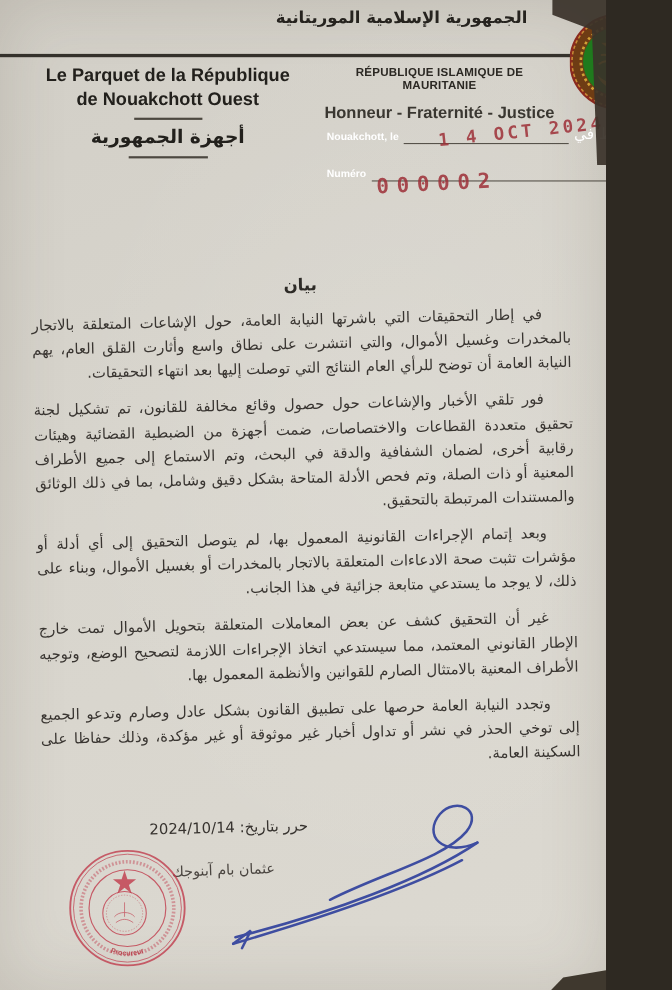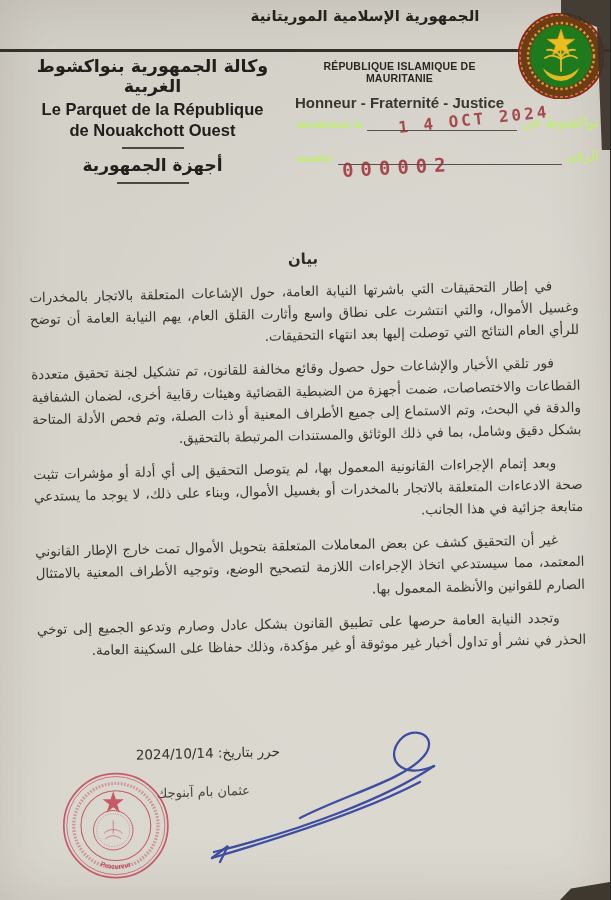--- a/index.html
+++ b/index.html
@@ -1,17 +1,17 @@
 <!DOCTYPE html>
 <html lang="ar"><head>
 <meta charset="utf-8">
 <style>
   html,body{margin:0;padding:0;}
   body{background:#2e2922;font-family:"DejaVu Sans",sans-serif;}
-  .photo{position:relative;width:610px;height:900px;overflow:hidden;background:#3b342b;}
+  .photo{position:relative;width:551px;height:900px;overflow:hidden;background:#3b342b;}
   .paper{position:absolute;inset:0;background:
     radial-gradient(ellipse at 65% 45%, rgba(255,255,255,.10), rgba(0,0,0,0) 60%),
     linear-gradient(155deg,#d2cfc7 0%,#d8d5cd 45%,#dcd9d1 100%);
     box-shadow:inset 0 0 60px rgba(90,80,60,.18);}
   .corner-tr{position:absolute;top:0;right:0;width:68px;height:150px;background:#3a332a;
     clip-path:polygon(28% 0,100% 0,100% 100%,88% 100%,81% 18%,28% 9%);opacity:.93;}
   .corner-br{position:absolute;bottom:0;right:0;width:50px;height:22px;background:#3f382e;
     clip-path:polygon(0 100%,22% 48%,100% 18%,100% 100%);}
   .rule{position:absolute;left:0;right:0;top:49px;height:2.5px;background:#34312b;}
   .top-arabic{position:absolute;left:230px;top:7px;width:270px;text-align:center;color:#26231f;}
@@ -22,21 +22,21 @@
   .left-block .ar1{font-weight:bold;font-size:17.5px;}
   .left-block .fr1{font-family:"Liberation Sans",sans-serif;font-weight:bold;font-size:16.5px;margin-top:4px;}
   .left-block .fr2{font-family:"Liberation Sans",sans-serif;font-weight:bold;font-size:16.5px;margin-top:2px;}
   .left-block .div1{width:62px;height:2px;background:#4c4840;margin:7px auto 6px auto;}
   .left-block .ar2{font-weight:bold;font-size:17px;}
   .left-block .fr3{font-family:"Liberation Sans",sans-serif;font-weight:bold;font-size:15px;margin-top:4px;color:#2b2824;}
   .left-block .div2{width:72px;height:2px;background:#4c4840;margin:7px auto 0 auto;}
   .center-block{position:absolute;left:292px;top:60px;width:215px;text-align:center;color:#2b2823;font-family:"Liberation Sans",sans-serif;}
   .center-block .c1{font-weight:bold;font-size:10.5px;letter-spacing:.2px;}
   .center-block .c2{font-weight:bold;font-size:15px;margin-top:10px;color:#3a3731;text-align:center;}
-  .meta-rows{position:absolute;left:297px;top:114px;width:302px;color:#bef264;}
+  .meta-rows{position:absolute;left:297px;top:114px;width:302px;color:#ffffff;}
   .meta-row{display:flex;align-items:flex-end;}
   .meta-row + .meta-row{margin-top:17px;}
   .meta-row .fr{font-family:"Liberation Sans",sans-serif;font-weight:bold;font-size:9.5px;white-space:nowrap;padding-bottom:1px;}
   .meta-row .fill{flex:1;border-bottom:1.3px solid #56524a;margin:0 5px;height:12px;}
   .meta-row .ar{font-size:14px;white-space:nowrap;padding-bottom:1px;}
   .stamp-date{position:absolute;left:398px;top:110px;transform:rotate(-6deg);
     font-family:"DejaVu Sans Mono",monospace;font-weight:bold;font-size:16px;
     letter-spacing:3px;color:#9e3038;opacity:.85;white-space:nowrap;}
   .stamp-num{position:absolute;left:342px;top:156px;transform:rotate(-3deg);
     font-family:"DejaVu Sans Mono",monospace;font-weight:bold;font-size:19px;
@@ -76,21 +76,20 @@
       <path d="M43 58 V44"></path>
       <path d="M43 46 C37 42 31 42 27 45"></path>
       <path d="M43 46 C49 42 55 42 59 45"></path>
       <path d="M43 44 C39 38 33 36 29 37"></path>
       <path d="M43 44 C47 38 53 36 57 37"></path>
       <path d="M43 44 C42 38 43 34 43 32"></path>
     </g>
   </svg>
 
   <div class="left-block">
-    <div class="ar1">وكالة الجمهورية بنواكشوط الغربية</div>
     <div class="fr1">Le Parquet de la République</div>
     <div class="fr2">de Nouakchott Ouest</div>
     <div class="div1"></div>
     <div class="ar2">أجهزة الجمهورية</div>
     <div class="div2"></div>
   </div>
 
   <div class="center-block">
     <div class="c1">RÉPUBLIQUE ISLAMIQUE DE MAURITANIE</div>
     <div class="c2">Honneur - Fraternité - Justice</div>

